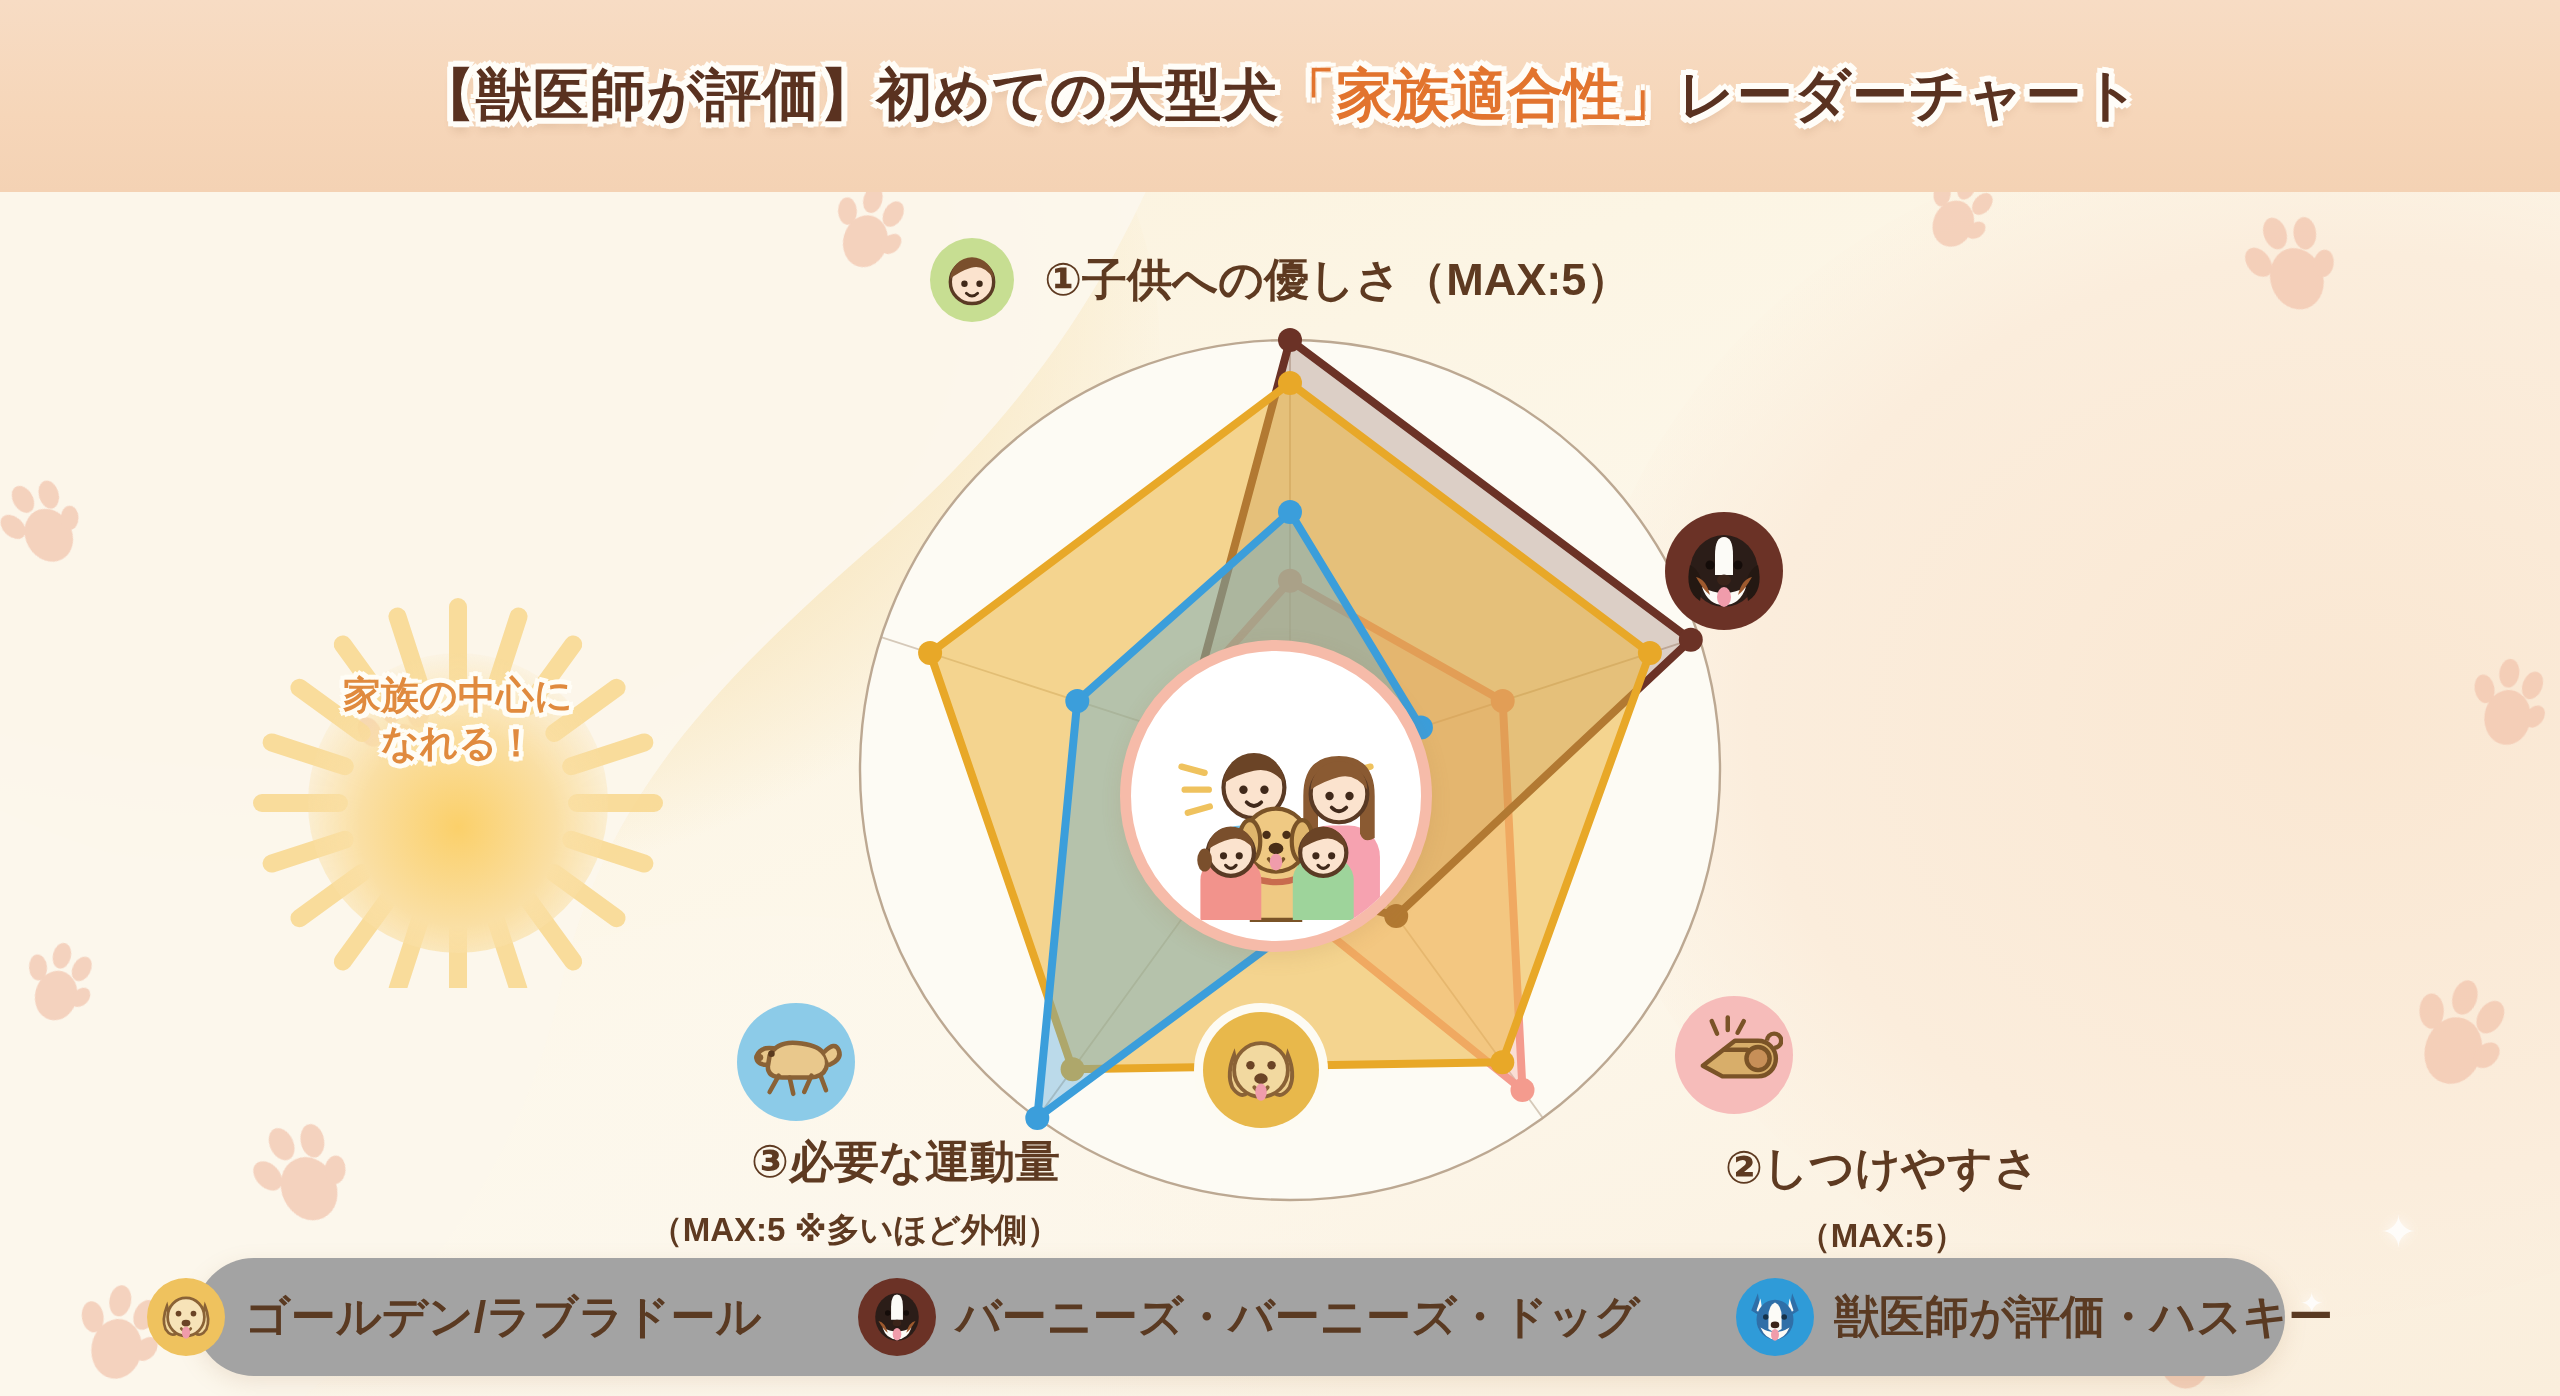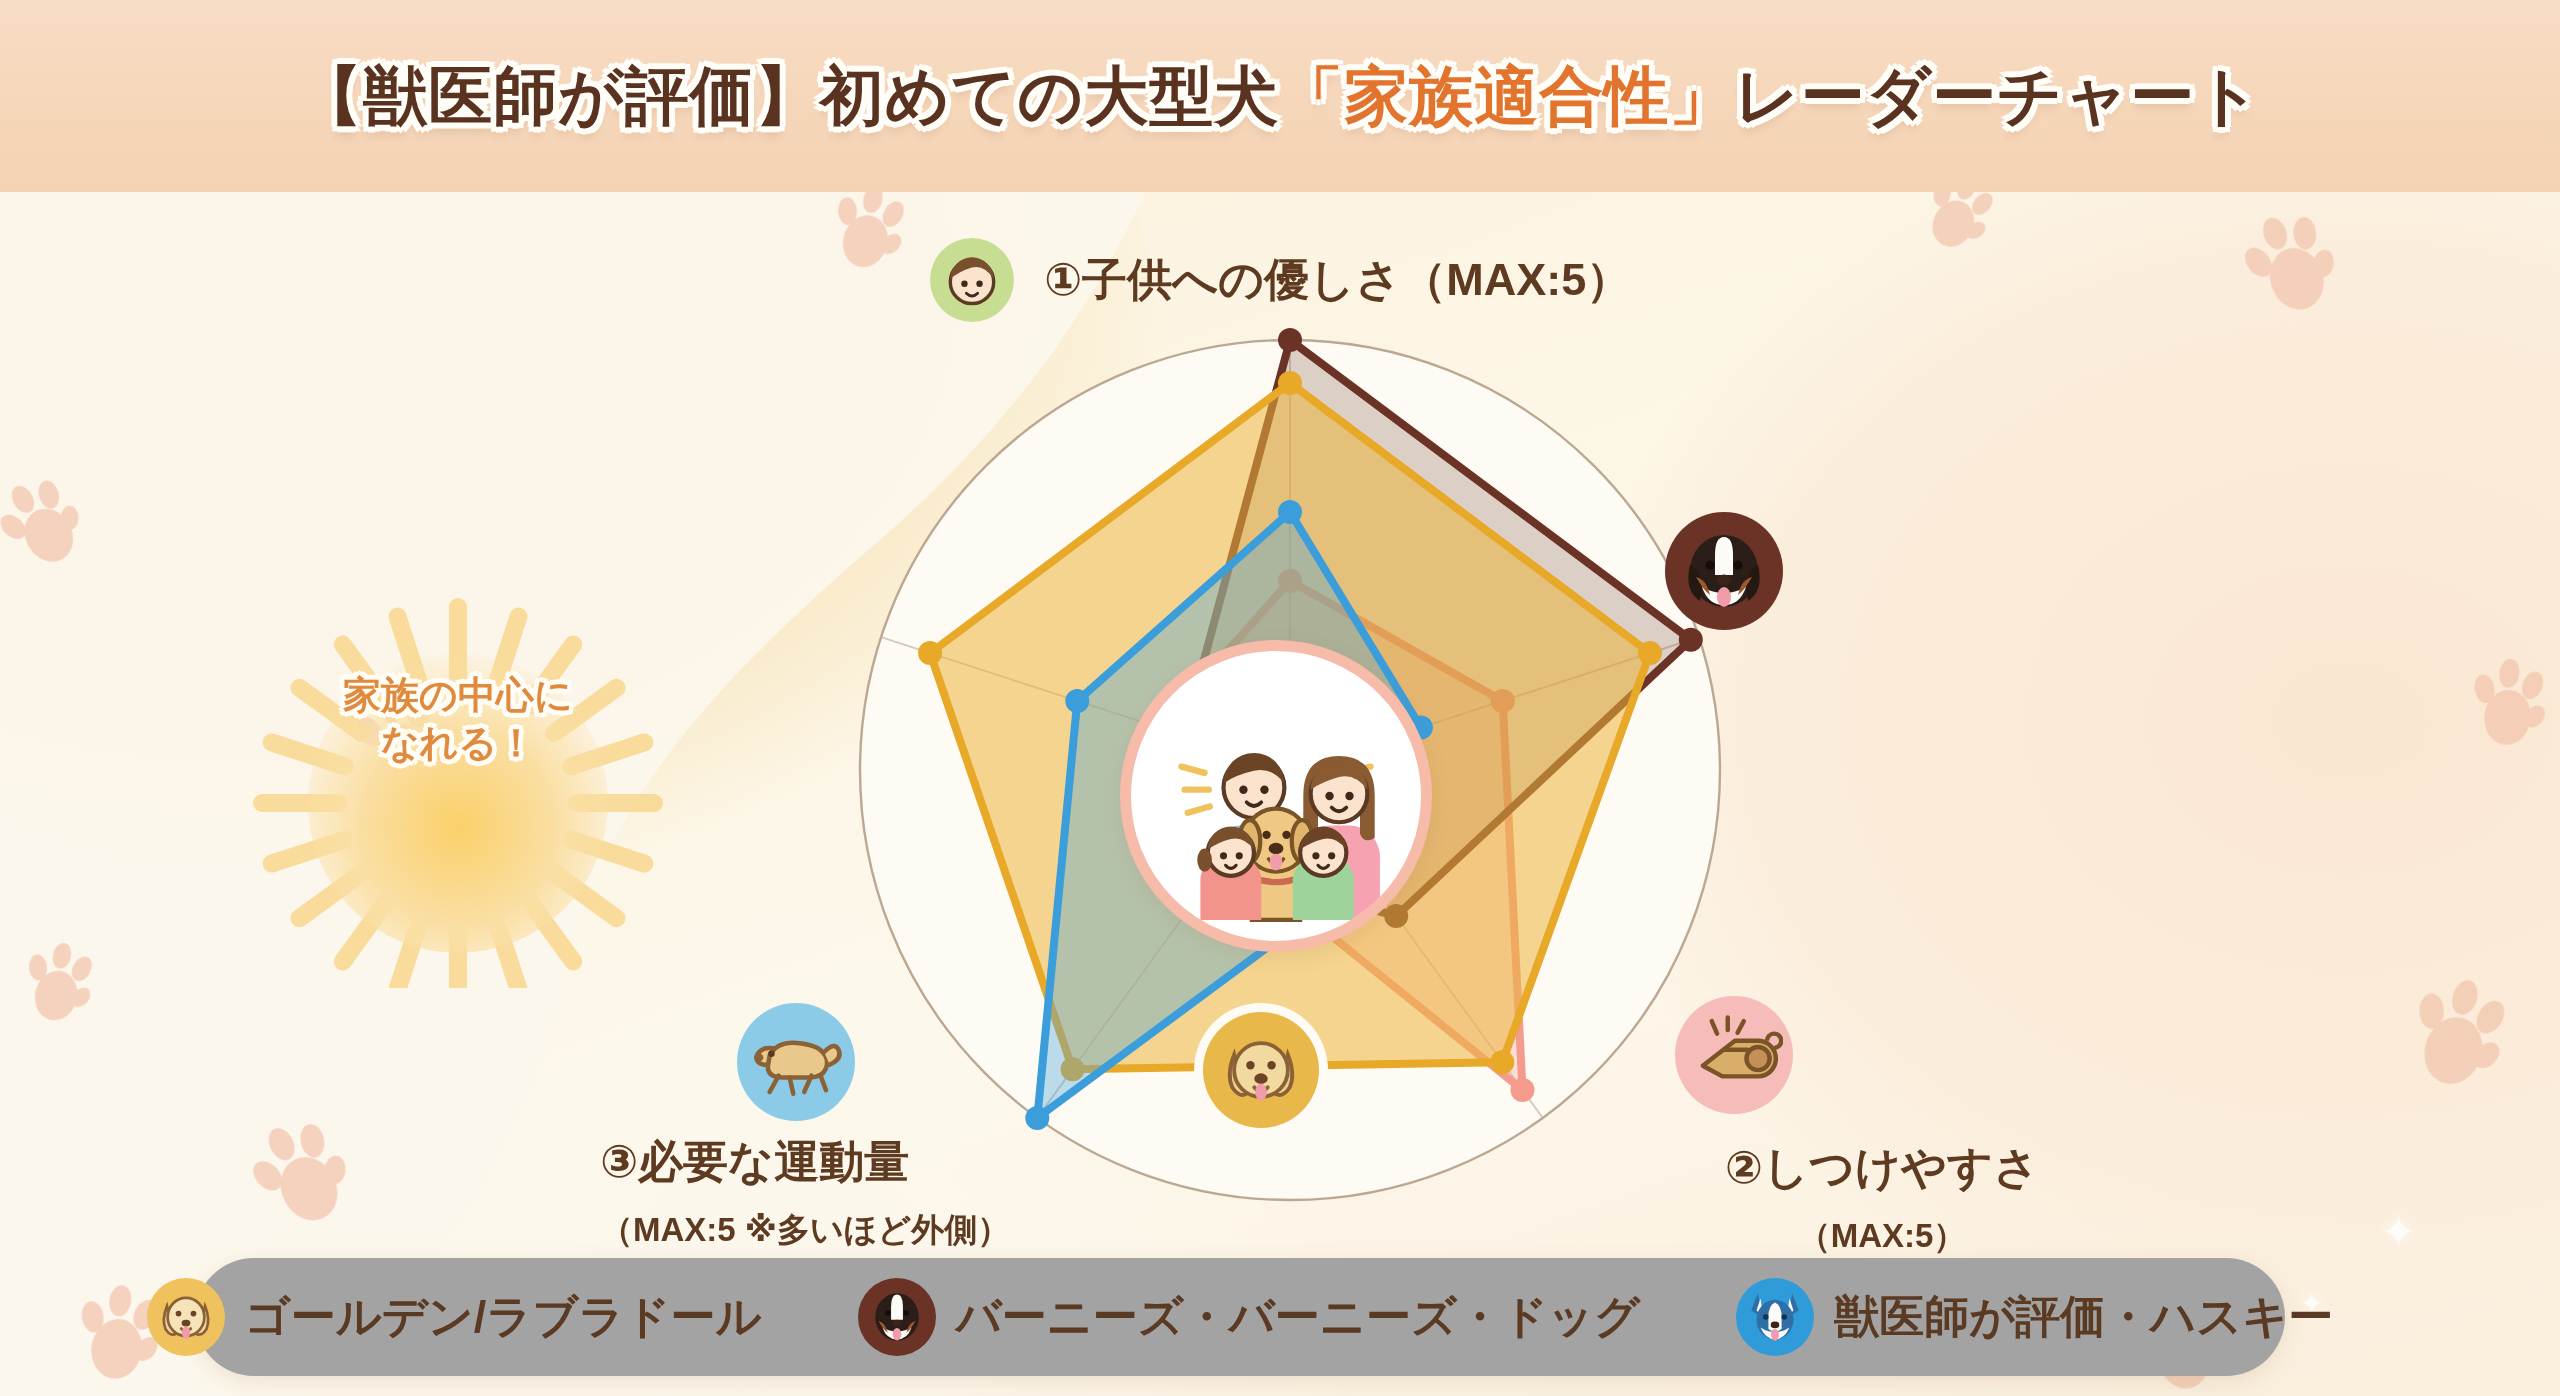--- a/index.html
+++ b/index.html
@@ -24,21 +24,21 @@
     background:radial-gradient(ellipse at 50% 40%,#FCF7EC 0%,rgba(252,247,236,0) 70%);}
   .bg-wave{position:absolute;left:0;top:110px;width:1500px;height:1290px;}
   .sparkle{position:absolute;color:#FFFFFF;opacity:.85;font-size:44px;line-height:1;
     text-shadow:0 0 12px rgba(255,255,255,.9);}
 
   
   #header{position:absolute;left:0;top:0;width:2560px;height:192px;
     background:linear-gradient(180deg,#F7DCC4 0%,#F6D6B9 60%,#F4D2B4 100%);
     display:flex;align-items:center;justify-content:center;overflow:hidden;}
   #header-title{
-    font-size:64px;font-weight:bold;letter-spacing:1px;white-space:nowrap;
+    font-size:56px;font-weight:bold;letter-spacing:1px;white-space:nowrap;
     color:#5A3220;
     text-shadow:
       -5px -5px 0 #FFFDF8, 5px -5px 0 #FFFDF8, -5px 5px 0 #FFFDF8, 5px 5px 0 #FFFDF8,
       0 -6px 0 #FFFDF8, 0 6px 0 #FFFDF8, -6px 0 0 #FFFDF8, 6px 0 0 #FFFDF8,
       0 9px 10px rgba(120,70,40,.18);
   }
   #header-title .hl{color:#E2742E;}
 
   
   #sunburst{position:absolute;left:238px;top:588px;width:440px;height:400px;}
@@ -51,21 +51,21 @@
   
   #radar-wrap{position:absolute;left:840px;top:320px;width:900px;height:900px;}
   #radar-svg{display:block;width:900px;height:900px;overflow:visible;}
 
   
   .axis-label{position:absolute;color:#5E3A21;font-weight:bold;white-space:nowrap;}
   .axis-label .sub{display:block;font-size:33px;font-weight:bold;margin-top:16px;}
 
   #axis-top{left:930px;top:238px;display:flex;align-items:center;gap:30px;font-size:45px;}
   #axis-right{left:1672px;top:1138px;text-align:center;width:420px;font-size:45px;}
-  #axis-left{left:600px;top:1132px;text-align:left;width:460px;font-size:45px;}
+  #axis-left{left:600px;top:1132px;text-align:right;width:460px;font-size:45px;}
 
   
   .icon-bubble{border-radius:50%;display:flex;align-items:center;justify-content:center;
     position:relative;flex:none;}
   #icon-child{width:84px;height:84px;background:#C7DE92;}
   #icon-berner{position:absolute;left:1665px;top:512px;width:118px;height:118px;background:#6B3226;}
   #icon-run{position:absolute;left:737px;top:1003px;width:118px;height:118px;background:#8CCBE8;}
   #icon-whistle{position:absolute;left:1675px;top:996px;width:118px;height:118px;background:#F6BCBA;}
   #icon-golden{position:absolute;left:1203px;top:1012px;width:116px;height:116px;background:#E8B84B;
     box-shadow:0 0 0 9px #FDFBF3;}

